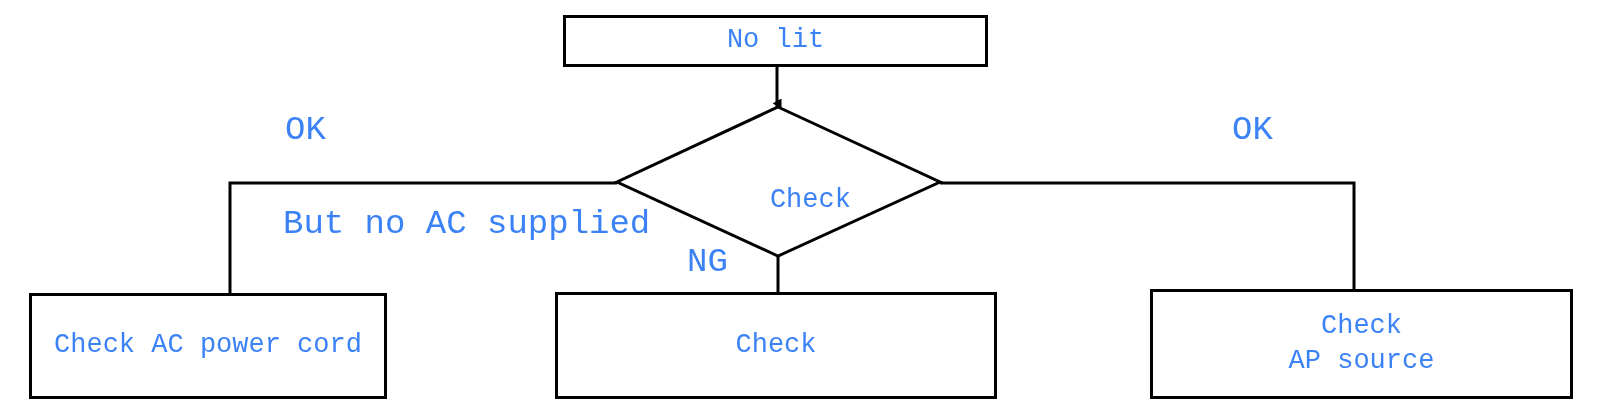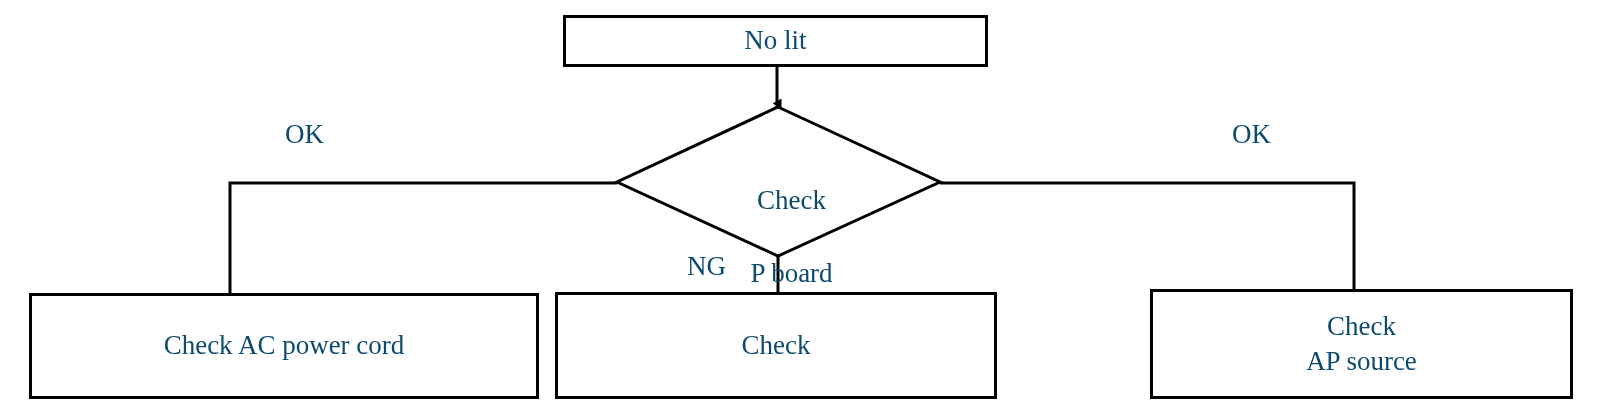--- a/index.html
+++ b/index.html
@@ -6,22 +6,22 @@
   html, body {
     margin: 0;
     padding: 0;
     background: #ffffff;
   }
   #canvas {
     position: relative;
     width: 1600px;
     height: 416px;
     background: #ffffff;
-    font-family: Liberation Serif, serif;
-    color: #0c4a6e;
+    font-family: Liberation Mono, monospace;
+    color: #3b82f6;
     overflow: hidden;
   }
   .node-box {
     position: absolute;
     box-sizing: border-box;
     border: 3px solid #000000;
     background: #ffffff;
     display: flex;
     flex-direction: column;
     align-items: center;
@@ -29,25 +29,24 @@
     text-align: center;
     line-height: 1.30;
     font-size: 27px;
     white-space: pre;
   }
   .node-box .line {
     display: block;
   }
   .edge-label {
     position: absolute;
-    font-size: 27px;
+    font-size: 34px;
     line-height: 1;
     white-space: nowrap;
     background: transparent;
-    margin-top: 8px;
   }
   #flow-svg {
     position: absolute;
     left: 0;
     top: 0;
     width: 1600px;
     height: 416px;
     overflow: visible;
   }
   .diamond-text {
@@ -80,31 +79,31 @@
 
     <polyline points="940,183 1354,183 1354,289" fill="none" stroke="#000000" stroke-width="3"></polyline>
   </svg>
 
   <div class="node-box" id="start-node" style="left:563px; top:15px; width:425px; height:52px;">
     <span class="line">No lit</span>
   </div>
 
   <div class="diamond-text" id="decision-label" style="left:628px; top:146px; width:300px;">
     <span class="line">Check</span><br>
-    <span class="line">P board</span>
   </div>
 
   <div class="edge-label" style="left:285px; top:113px;">OK</div>
 
+  <div class="edge-label" style="left:283px; top:207px;">But no AC supplied</div>
 
   <div class="edge-label" style="left:687px; top:245px;">NG</div>
 
   <div class="edge-label" style="left:1232px; top:113px;">OK</div>
 
-  <div class="node-box" style="left:29px; top:293px; width:510px; height:106px;">
+  <div class="node-box" style="left:29px; top:293px; width:358px; height:106px;">
     <span class="line">Check AC power cord</span>
   </div>
 
   <div class="node-box" style="left:555px; top:292px; width:442px; height:107px;">
     <span class="line">Check</span>
   </div>
 
   <div class="node-box" style="left:1150px; top:289px; width:423px; height:110px;">
     <span class="line">Check</span>
     <span class="line">AP source</span>

